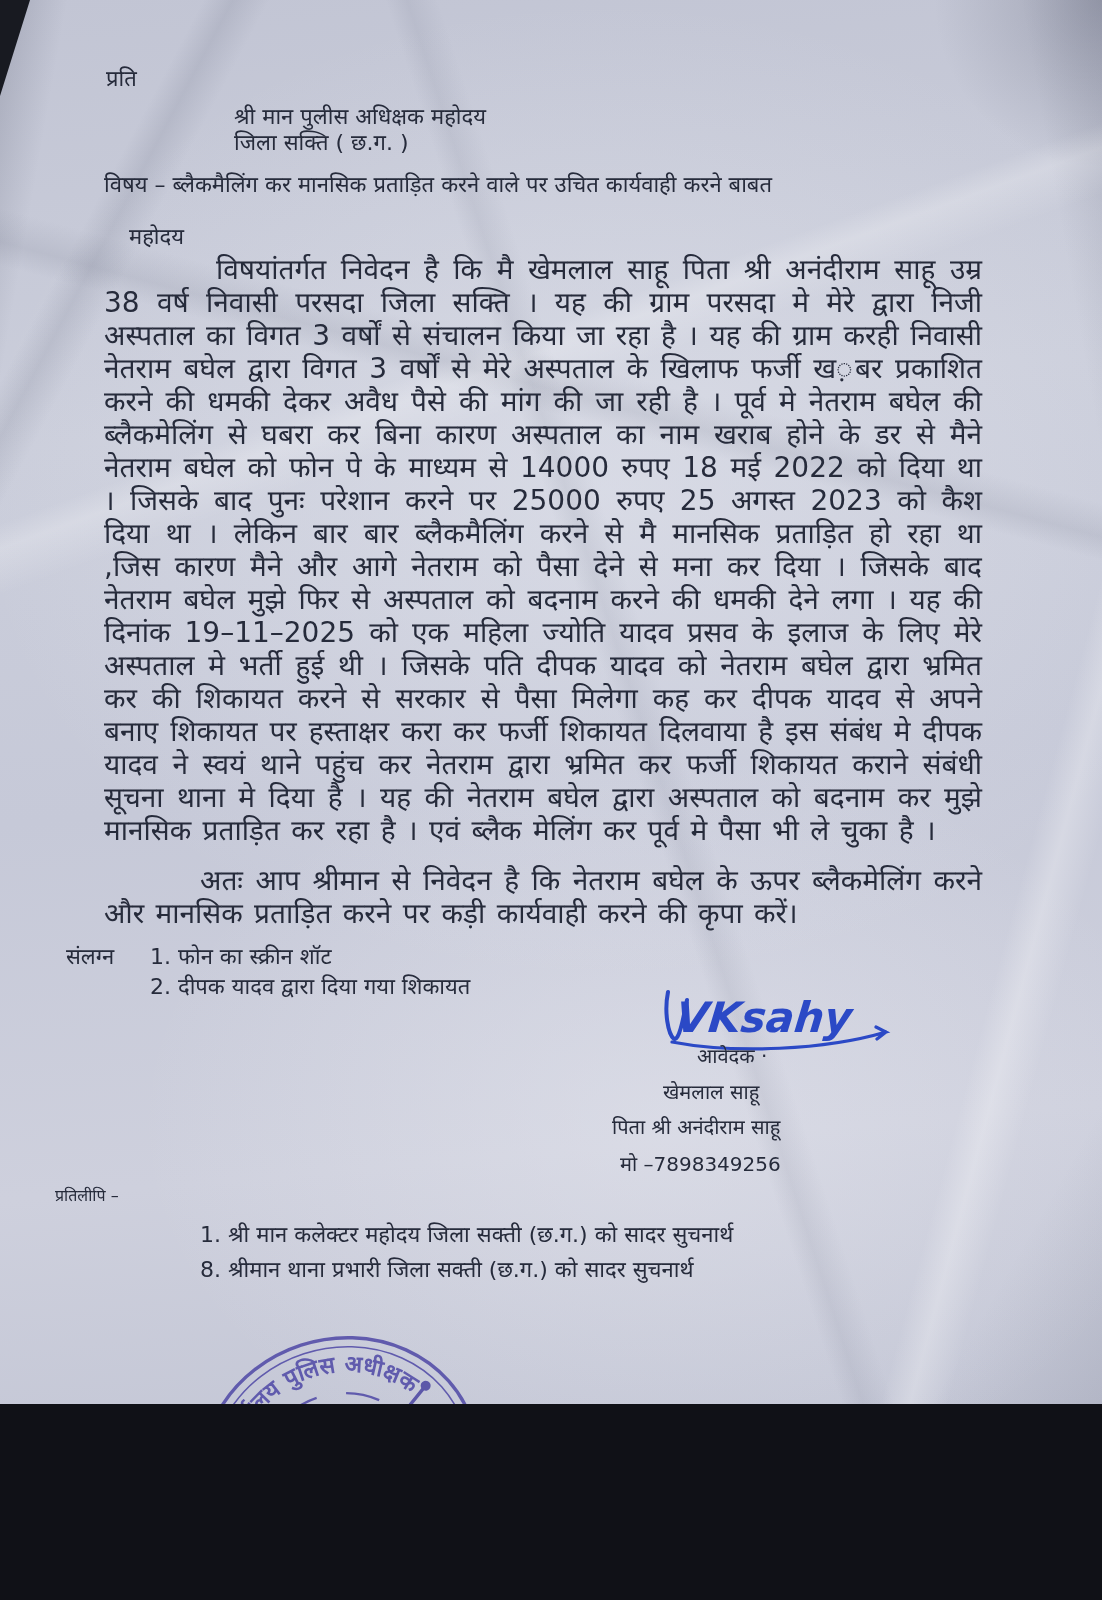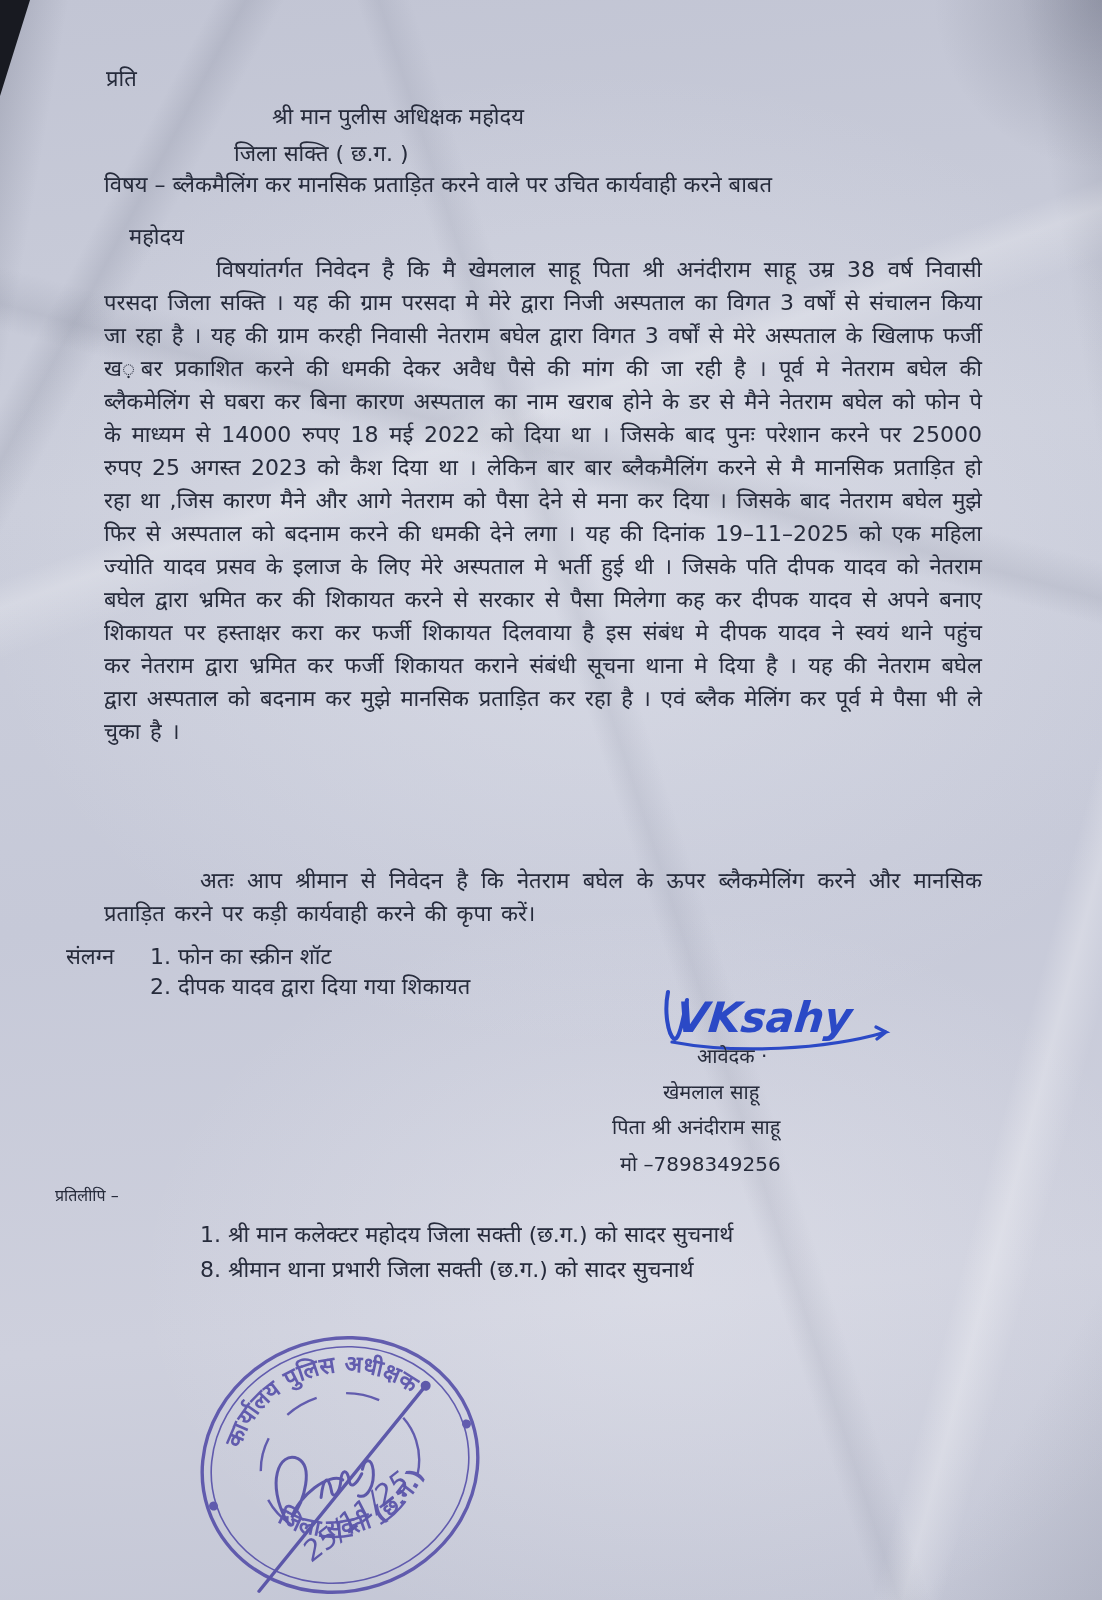--- a/index.html
+++ b/index.html
@@ -1,18 +1,18 @@
 <!DOCTYPE html>
 <html lang="hi"><head>
 <meta charset="utf-8">
 <style>
   html,body{margin:0;padding:0;background:#101117;}
   .paper{
     position:relative;
-    width:1102px;height:1600px;
+    width:1102px;height:1404px;
     margin:0 auto;
     overflow:hidden;
     font-family:"DejaVu Sans",sans-serif;
     color:#262b3b;
     background:
       radial-gradient(ellipse 900px 700px at 55% 35%, rgba(230,232,240,0.50), transparent 70%),
       radial-gradient(ellipse 700px 500px at 60% 80%, rgba(235,236,243,0.40), transparent 75%),
       linear-gradient(100deg, rgba(60,65,85,0.22) 0%, transparent 5%),
       linear-gradient(260deg, rgba(60,65,85,0.16) 0%, transparent 6%),
       linear-gradient(175deg, #c2c5d4 0%, #cbcedb 30%, #c6c9d8 55%, #ced0dd 80%, #c3c6d5 100%);
@@ -33,39 +33,39 @@
     clip-path:polygon(0 0, 30px 0, 0 96px);
   }
   .corner-shade-tr{
     position:absolute;right:0;top:0;width:220px;height:240px;pointer-events:none;
     background:radial-gradient(ellipse 240px 240px at 100% 0%, rgba(70,74,95,0.28), transparent 70%);
   }
   .txt{position:absolute;white-space:nowrap;}
   .h-size{font-size:22px;}
   .body-block{
     position:absolute;left:104px;width:878px;
-    font-size:22px;line-height:33px;
+    font-size:28px;line-height:33px;
     text-align:justify;word-spacing:2.5px;
     white-space:normal;
   }
   .sig-block-line{position:absolute;font-size:20px;white-space:nowrap;}
   svg text{font-family:"DejaVu Sans",sans-serif;}
 </style>
 </head>
 <body>
 
 <div class="paper">
 
   <div class="texture"></div>
   <div class="corner-dark"></div>
   <div class="corner-shade-tr"></div>
 
   <div class="txt h-size" style="left:106px;top:62px;">प्रति</div>
-  <div class="txt h-size" style="left:234px;top:100px;margin-left:38px;">श्री मान पुलीस अधिक्षक महोदय</div>
-  <div class="txt h-size" style="left:234px;top:137px;">जिला सक्ति ( छ.ग. )</div>
+  <div class="txt h-size" style="left:234px;top:100px;">श्री मान पुलीस अधिक्षक महोदय</div>
+  <div class="txt h-size" style="left:234px;top:126px;">जिला सक्ति ( छ.ग. )</div>
   <div class="txt h-size" style="left:104px;top:168px;">विषय – ब्लैकमैलिंग कर मानसिक प्रताड़ित करने वाले पर उचित कार्यवाही करने बाबत</div>
   <div class="txt h-size" style="left:129px;top:220px;">महोदय</div>
 
   <div class="body-block" style="top:253px;text-indent:112px;">विषयांतर्गत निवेदन है कि मै खेमलाल साहू पिता श्री अनंदीराम साहू उम्र 38 वर्ष निवासी परसदा जिला सक्ति । यह की ग्राम परसदा मे मेरे द्वारा निजी अस्पताल का विगत 3 वर्षों से संचालन किया जा रहा है । यह की ग्राम करही निवासी नेतराम बघेल द्वारा विगत 3 वर्षों से  मेरे अस्पताल के खिलाफ फर्जी ख◌़बर प्रकाशित करने की धमकी देकर अवैध पैसे की मांग की जा रही है । पूर्व मे नेतराम बघेल की ब्लैकमेलिंग से घबरा कर बिना कारण अस्पताल का नाम खराब होने के डर से मैने नेतराम बघेल को फोन पे के माध्यम से 14000 रुपए 18 मई 2022 को दिया था । जिसके बाद पुनः परेशान करने पर 25000 रुपए 25 अगस्त 2023 को कैश दिया था । लेकिन बार बार ब्लैकमैलिंग करने से मै मानसिक प्रताड़ित हो रहा था ,जिस कारण मैने और आगे नेतराम को पैसा देने से मना कर दिया । जिसके बाद नेतराम बघेल मुझे फिर से अस्पताल को बदनाम करने की धमकी देने लगा । यह की दिनांक 19–11–2025 को एक महिला ज्योति यादव प्रसव के इलाज के लिए मेरे अस्पताल मे भर्ती हुई थी । जिसके पति दीपक यादव को नेतराम बघेल द्वारा भ्रमित कर की शिकायत करने से सरकार से पैसा मिलेगा कह कर दीपक यादव से अपने बनाए शिकायत पर हस्ताक्षर करा कर फर्जी शिकायत दिलवाया है इस संबंध मे दीपक यादव ने स्वयं थाने पहुंच कर नेतराम द्वारा भ्रमित कर फर्जी शिकायत कराने संबंधी सूचना थाना मे दिया है । यह की नेतराम बघेल द्वारा अस्पताल को बदनाम कर मुझे मानसिक प्रताड़ित कर रहा है । एवं ब्लैक मेलिंग कर पूर्व मे पैसा भी ले चुका है ।</div>
   <div class="body-block" style="top:843px;text-indent:96px;margin-top:21px;">अतः आप श्रीमान से निवेदन है कि नेतराम बघेल के ऊपर ब्लैकमेलिंग करने और मानसिक प्रताड़ित करने पर कड़ी कार्यवाही करने की कृपा करें।</div>
 
   <div class="txt h-size" style="left:66px;top:940px;">संलग्न</div>
   <div class="txt h-size" style="left:150px;top:940px;">1. फोन का स्क्रीन शॉट</div>
   <div class="txt h-size" style="left:150px;top:970px;">2. दीपक यादव द्वारा दिया गया शिकायत</div>
 

